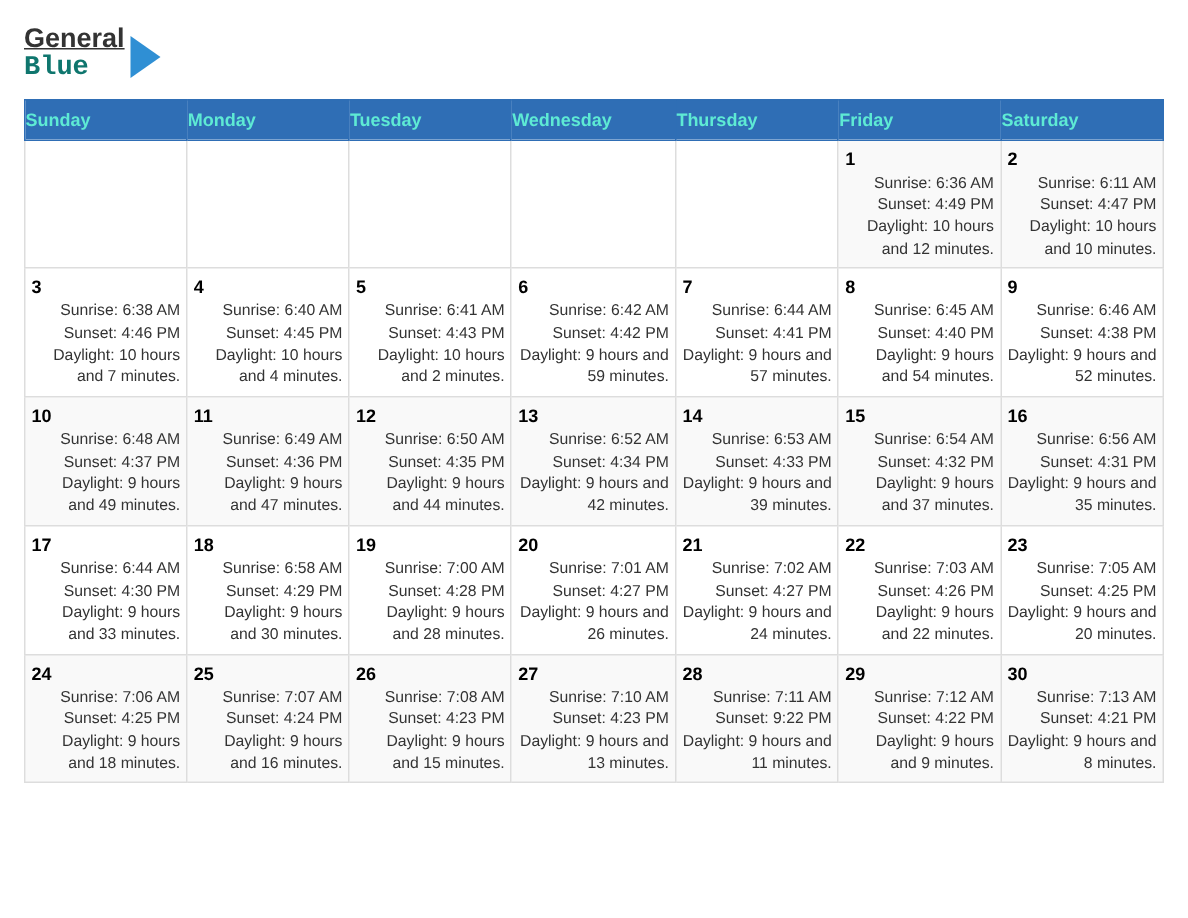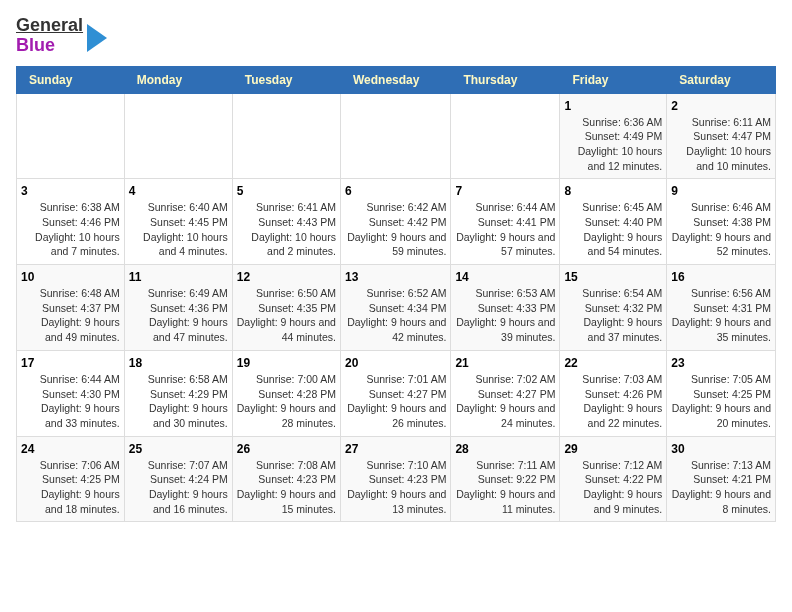--- a/index.html
+++ b/index.html
@@ -21,21 +21,21 @@
       align-items: center;
     }
     .logo-text {
       display: flex;
       flex-direction: column;
       font-size: 18px;
       font-weight: bold;
       line-height: 1.1;
     }
     .logo-text .general { color: #333; text-decoration: underline; }
-    .logo-text .blue { color: #a21caf; }
+    .logo-text .blue { color: #0f766e; font-family: Liberation Mono, monospace; }
     .logo-arrow {
       width: 0;
       height: 0;
       border-top: 14px solid transparent;
       border-bottom: 14px solid transparent;
       border-left: 20px solid #2f8fd4;
       margin-left: 4px;
       margin-top: 4px;
     }
     .title-block {
@@ -51,22 +51,22 @@
       font-weight: normal;
       color: #333;
     }
     .calendar {
       width: 100%;
       border-collapse: collapse;
       font-size: 11px;
     }
     .calendar thead th {
       background: #2f6eb5;
-      color: #fef9c3;
-      padding: 6px 12px;
+      color: #5eead4;
+      padding: 6px 0;
       text-align: left;
       font-size: 12px;
       font-weight: bold;
       border: 1px solid #2f6eb5;
     }
     .calendar tbody tr {
       border-bottom: 1px solid #ccc;
     }
     .calendar tbody td {
       vertical-align: top;

